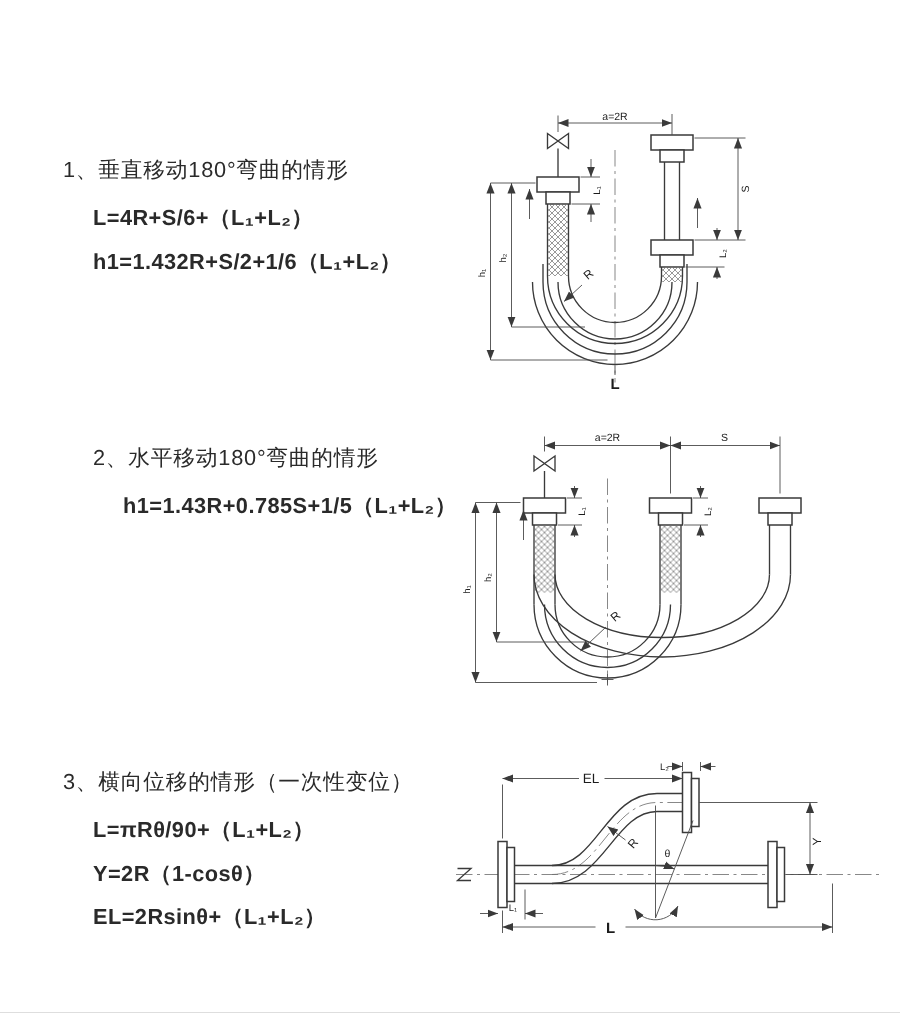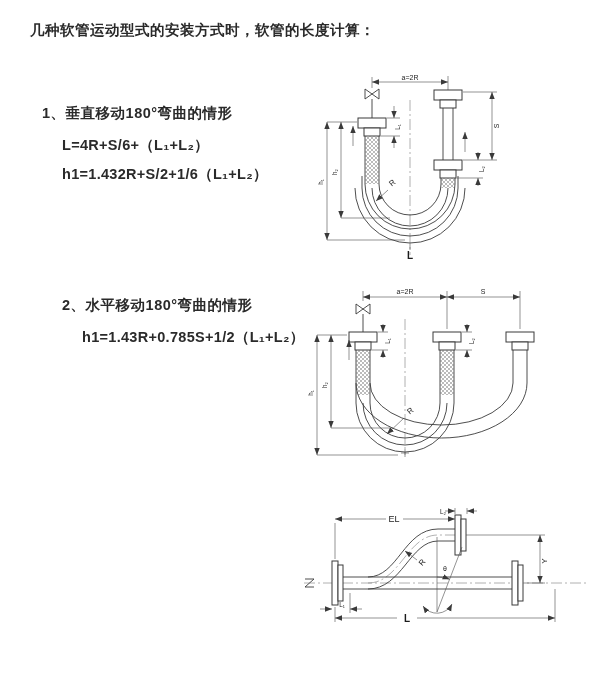--- a/index.html
+++ b/index.html
@@ -1,50 +1,55 @@
 <!DOCTYPE html>
 <html><head>
 <meta charset="utf-8">
 <style>
   html,body{margin:0;padding:0;background:#fff;}
   .page{position:relative;width:600px;height:675px;background:#ffffff;overflow:hidden;
         font-family:"Liberation Sans",sans-serif;color:#2a2a2a;border-bottom:1px solid #bdbdbd;}
   .title{position:absolute;left:30px;top:21px;font-size:14.5px;font-weight:700;letter-spacing:.5px;}
   .sec{position:absolute;left:42px;width:275px;}
-  .sec .heading{font-size:14.5px;font-weight:700;margin-bottom:13px;letter-spacing:.5px;}
+  .sec .heading{font-size:14.5px;font-weight:400;margin-bottom:13px;letter-spacing:.5px;}
   .sec .formula{font-size:14.5px;font-weight:700;margin:0 0 10px 20px;letter-spacing:.3px;}
   #sec1{top:104px;} #sec2{top:296px;margin-left:20px;} #sec3{top:512px;}
   svg.diag{position:absolute;}
   #d1{left:310px;top:72px;} #d2{left:305px;top:285px;} #d3{left:298px;top:505px;}
   .th{fill:none;stroke:#3a3a3a;stroke-width:.9;}
   .dim{fill:none;stroke:#4a4a4a;stroke-width:.6;}
   .cl{fill:none;stroke:#6f6f6f;stroke-width:.55;stroke-dasharray:11 3 2 3;}
   .fl{fill:#fff;stroke:#3a3a3a;stroke-width:1;}
   svg text{fill:#1c1c1c;text-anchor:middle;font-family:"Liberation Sans",sans-serif;}
   .t6{font-size:6.3px;} .t7{font-size:7px;} .t8{font-size:8px;} .t9{font-size:9px;}
   .t10{font-size:10px;font-weight:bold;}
 </style>
 </head>
 <body>
 
 <div class="page">
 
-  <div class="title">几种软管运动型式的安装方式时，软管的长度计算：</div>
 
   <section class="sec" id="sec1">
     <div class="heading">1、垂直移动180°弯曲的情形</div>
     <div class="formula">L=4R+S/6+（L₁+L₂）</div>
     <div class="formula">h1=1.432R+S/2+1/6（L₁+L₂）</div>
   </section>
 
   <section class="sec" id="sec2">
     <div class="heading">2、水平移动180°弯曲的情形</div>
-    <div class="formula">h1=1.43R+0.785S+1/2（L₁+L₂）</div>
+    <div class="formula">h1=1.43R+0.785S+1/5（L₁+L₂）</div>
   </section>
 
+  <section class="sec" id="sec3">
+    <div class="heading">3、横向位移的情形（一次性变位）</div>
+    <div class="formula">L=πRθ/90+（L₁+L₂）</div>
+    <div class="formula">Y=2R（1-cosθ）</div>
+    <div class="formula">EL=2Rsinθ+（L₁+L₂）</div>
+  </section>
 
   <svg class="diag" id="d1" width="270" height="190" viewBox="0 0 270 190">
     <defs>
       <pattern id="hp1" width="4" height="4" patternUnits="userSpaceOnUse">
         <path d="M0,4 L4,0 M0,0 L4,4" stroke="#777" stroke-width=".5" fill="none"></path>
       </pattern>
       <marker id="ma1" markerUnits="userSpaceOnUse" markerWidth="8" markerHeight="8" refX="7" refY="3.5" orient="auto-start-reverse">
         <path d="M0,.8 L7,3.5 L0,6.2 Z" fill="#3a3a3a"></path>
       </marker>
     </defs>

